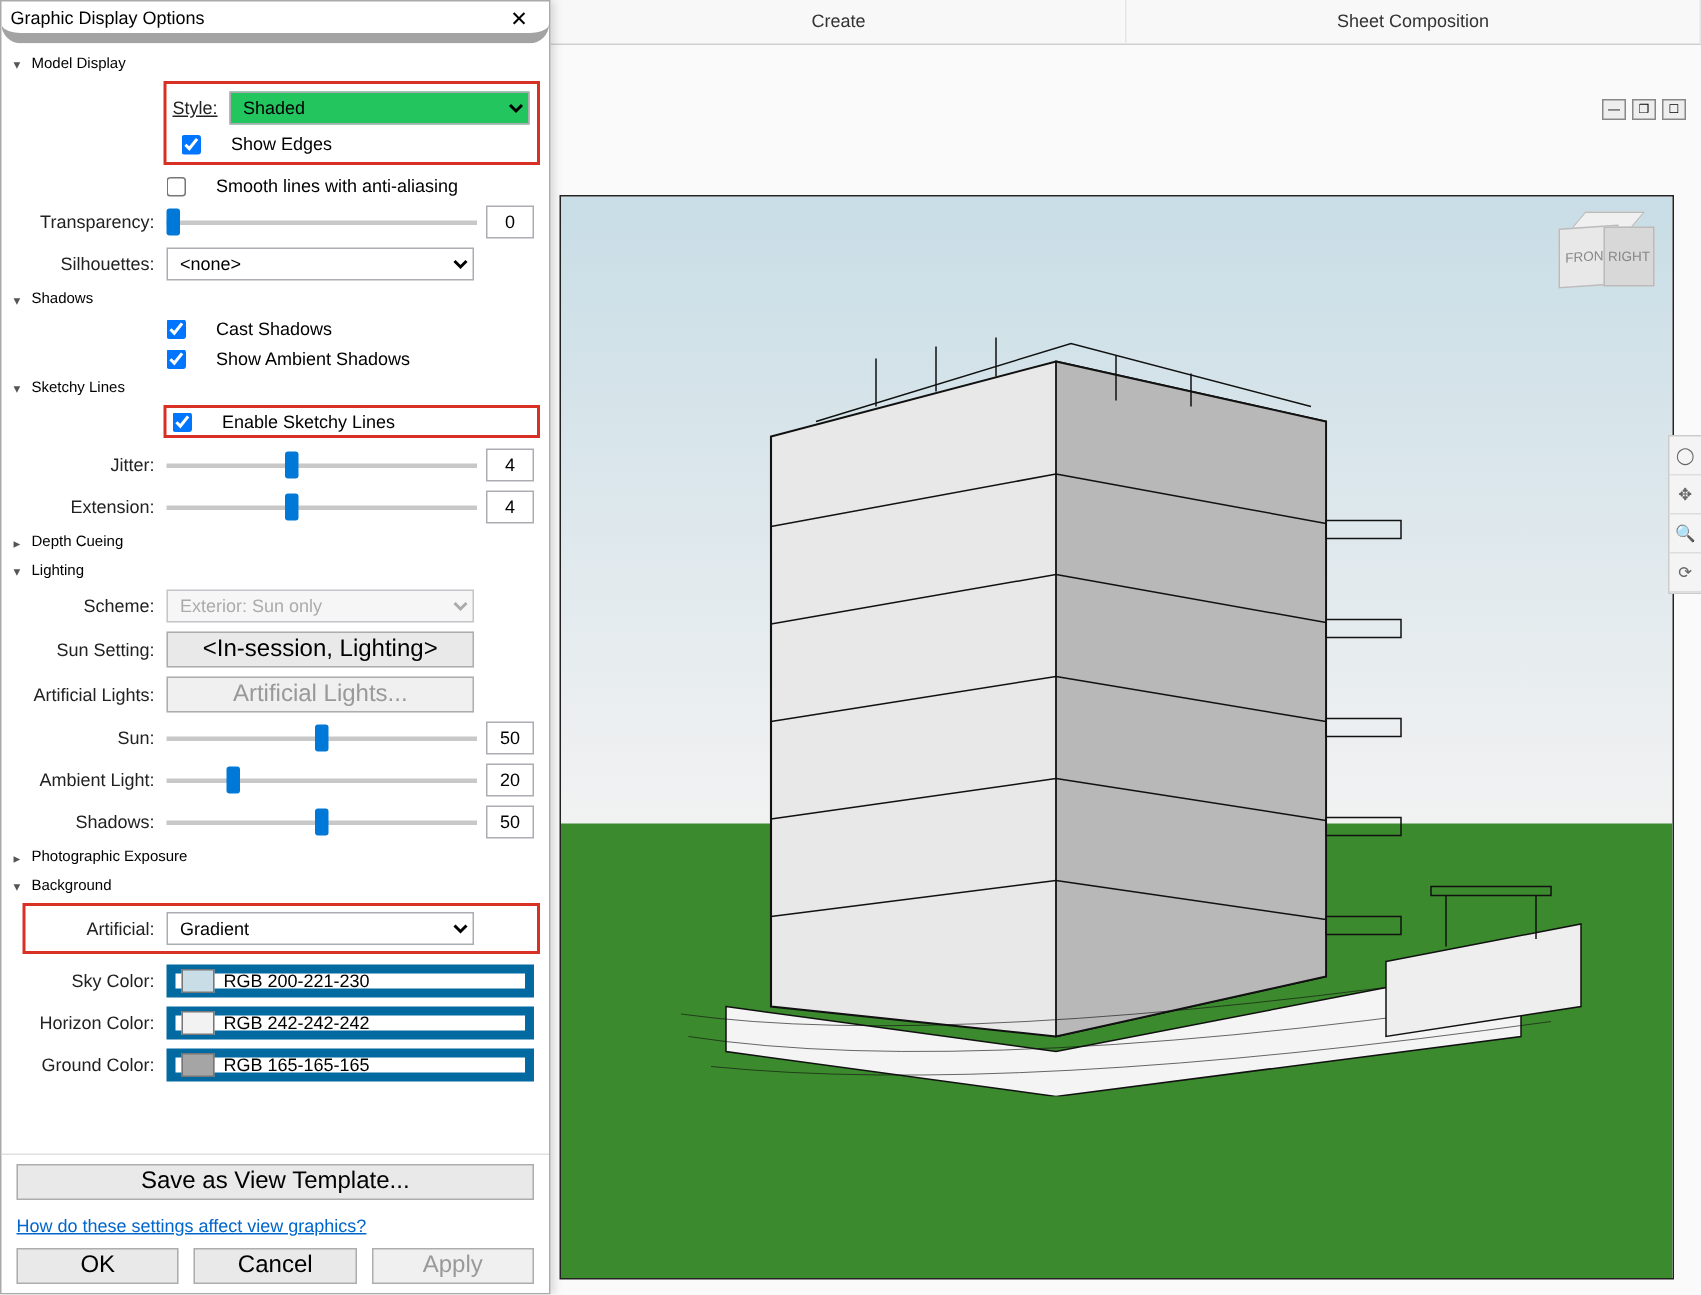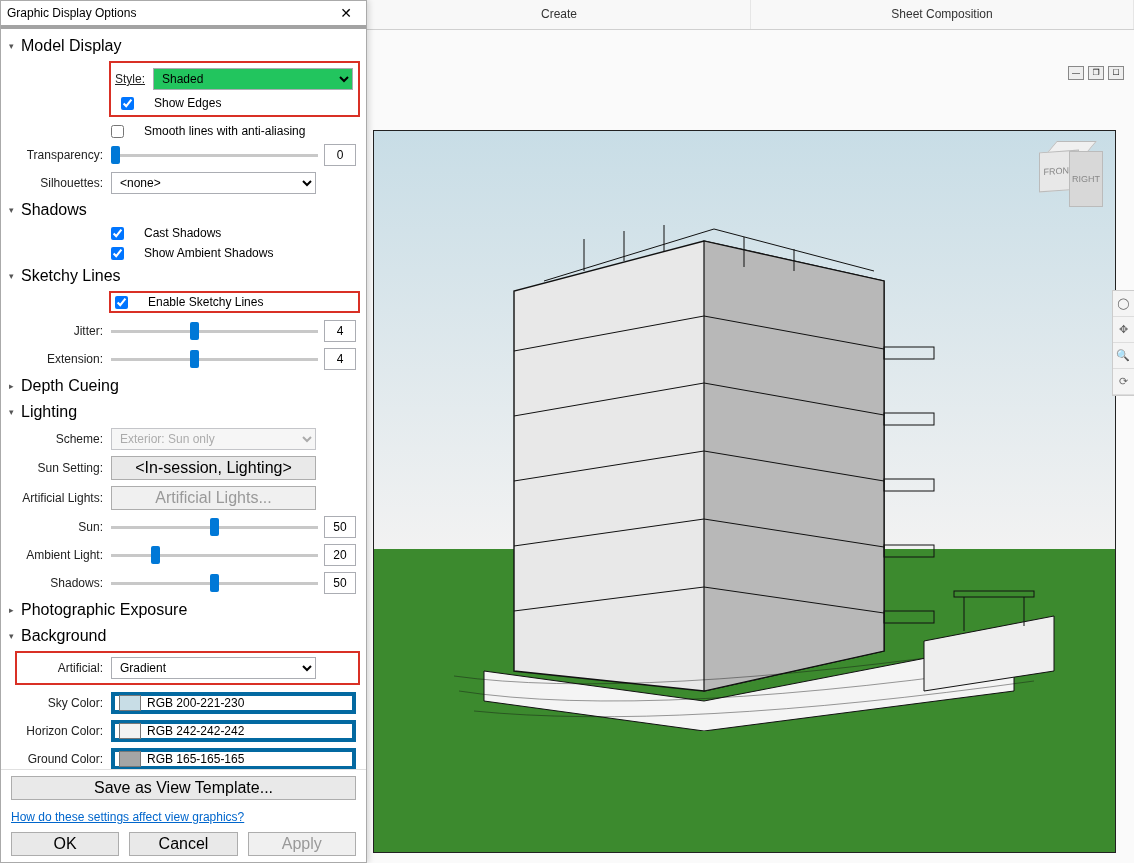--- a/index.html
+++ b/index.html
@@ -5,29 +5,29 @@
 * { box-sizing: border-box; margin: 0; padding: 0; font-family: "Segoe UI", Tahoma, sans-serif; font-size: 12px; }
 body { width: 1134px; height: 863px; overflow: hidden; background: #fafafa; position: relative; }
 
 
 .ribbon { position: absolute; top: 0; left: 1px; right: 0; height: 30px; border-bottom: 1px solid #d0d0d0; background: #f8f8f8; display: flex; }
 .ribbon-spacer { width: 367px; }
 .ribbon-tab { flex: 1; text-align: center; line-height: 28px; color: #333; border-right: 1px solid #e6e6e6; }
 
 
 .dialog { position: absolute; top: 0; left: 0; width: 367px; height: 863px; background: #fff; border: 1px solid #aaa; box-shadow: 2px 0 6px rgba(0,0,0,.15); display: flex; flex-direction: column; }
-.dialog-title { height: 28px; display: flex; align-items: center; padding: 0 6px; border-bottom: 4px solid #a3a3a3; }
+.dialog-title { height: 28px; display: flex; align-items: center; padding: 0 6px; border-bottom: 7px solid #a3a3a3; border-radius: 13px; }
 .dialog-title span { flex: 1; font-size: 12px; }
 .dialog-title .close { width: 28px; text-align: center; font-size: 14px; cursor: pointer; }
 .dialog-body { flex: 1; overflow-y: auto; padding: 4px 0 0 0; }
 .dialog-footer { border-top: 1px solid #e0e0e0; padding: 6px 10px; }
 
 .section-head { display: flex; align-items: center; padding: 4px 8px; cursor: pointer; }
 .section-head .arrow { width: 12px; font-size: 9px; color: #555; }
-.section-head .ttl { font-size: 16px; }
+.section-head .ttl { font-size: 10px; }
 
 .row { display: flex; align-items: center; padding: 3px 10px 3px 0; }
 .row .lbl { width: 110px; text-align: right; padding-right: 8px; color: #222; }
 .row .ctl { flex: 1; display: flex; align-items: center; gap: 6px; }
 .row .ctl.indent { margin-left: 110px; }
 
 .highlight-box { border: 2px solid #d93025; padding: 2px 4px; margin: 2px 6px 4px 108px; }
 
 select, input[type=text] { height: 22px; border: 1px solid #abadb3; background: #fff; padding: 0 4px; font-size: 12px; }
 select.wide { width: 205px; }
@@ -46,35 +46,35 @@
 .btn.wide { width: 205px; }
 .btn.full { width: 100%; margin-bottom: 6px; }
 .btn.disabled { color: #999; background: #f0f0f0; }
 
 .help-link { color: #0066cc; text-decoration: underline; cursor: pointer; display: block; margin: 4px 0 8px 0; }
 
 .footer-btns { display: flex; gap: 10px; }
 .footer-btns .btn { flex: 1; }
 
 .color-row .swatch { width: 22px; height: 16px; border: 1px solid #777; display: inline-block; margin-right: 6px; vertical-align: middle; }
-.color-row .color-btn { flex: 1; height: 22px; border: 4px solid #0369a1; background: #fff; display: flex; align-items: center; padding: 0 4px; cursor: pointer; }
+.color-row .color-btn { flex: 1; height: 22px; border: 6px solid #0369a1; background: #fff; display: flex; align-items: center; padding: 0 4px; cursor: pointer; }
 
 
 .viewport { position: absolute; top: 30px; left: 367px; right: 0; bottom: 0; background: #fafafa; }
 .view-controls { position: absolute; top: 36px; right: 10px; display: flex; gap: 4px; }
 .view-controls .vc { width: 16px; height: 14px; border: 1px solid #888; background: #eee; font-size: 8px; text-align: center; line-height: 12px; cursor: pointer; }
 
 .canvas { position: absolute; top: 100px; left: 6px; right: 18px; bottom: 10px; background: linear-gradient(to bottom, #c8dde6 0%, #f2f2f2 58%, #f2f2f2 100%); border: 1px solid #222; overflow: hidden; }
 .ground { position: absolute; top: 58%; left: 0; right: 0; bottom: 0; background: linear-gradient(to bottom, #3c8a2e 0%, #3c8a2e 100%); }
 .building { position: absolute; top: 40px; left: 80px; width: 620px; height: 560px; }
 
 .nav-cube { position: absolute; top: 12px; right: 12px; width: 64px; height: 56px; }
 .nav-cube .face { position: absolute; background: #e8e8e8; border: 1px solid #bbb; font-size: 9px; display: flex; align-items: center; justify-content: center; color: #888; }
 .nav-cube .front { width: 40px; height: 40px; top: 8px; left: 0; transform: skewY(-4deg); }
-.nav-cube .right { width: 34px; height: 56px; top: 8px; left: 30px; background: #d8d8d8; }
+.nav-cube .right { width: 34px; height: 40px; top: 8px; left: 30px; background: #d8d8d8; }
 .nav-cube .top { width: 40px; height: 14px; top: -2px; left: 12px; transform: skewX(-40deg); background: #f0f0f0; }
 
 .side-toolbar { position: absolute; top: 260px; right: 0; width: 22px; background: #f4f4f4; border: 1px solid #ccc; border-right: none; }
 .side-toolbar .tb { height: 26px; border-bottom: 1px solid #ddd; display: flex; align-items: center; justify-content: center; font-size: 11px; color: #666; cursor: pointer; }
 </style>
 </head>
 <body>
 
 <div class="ribbon">
   <div class="ribbon-spacer"></div>

